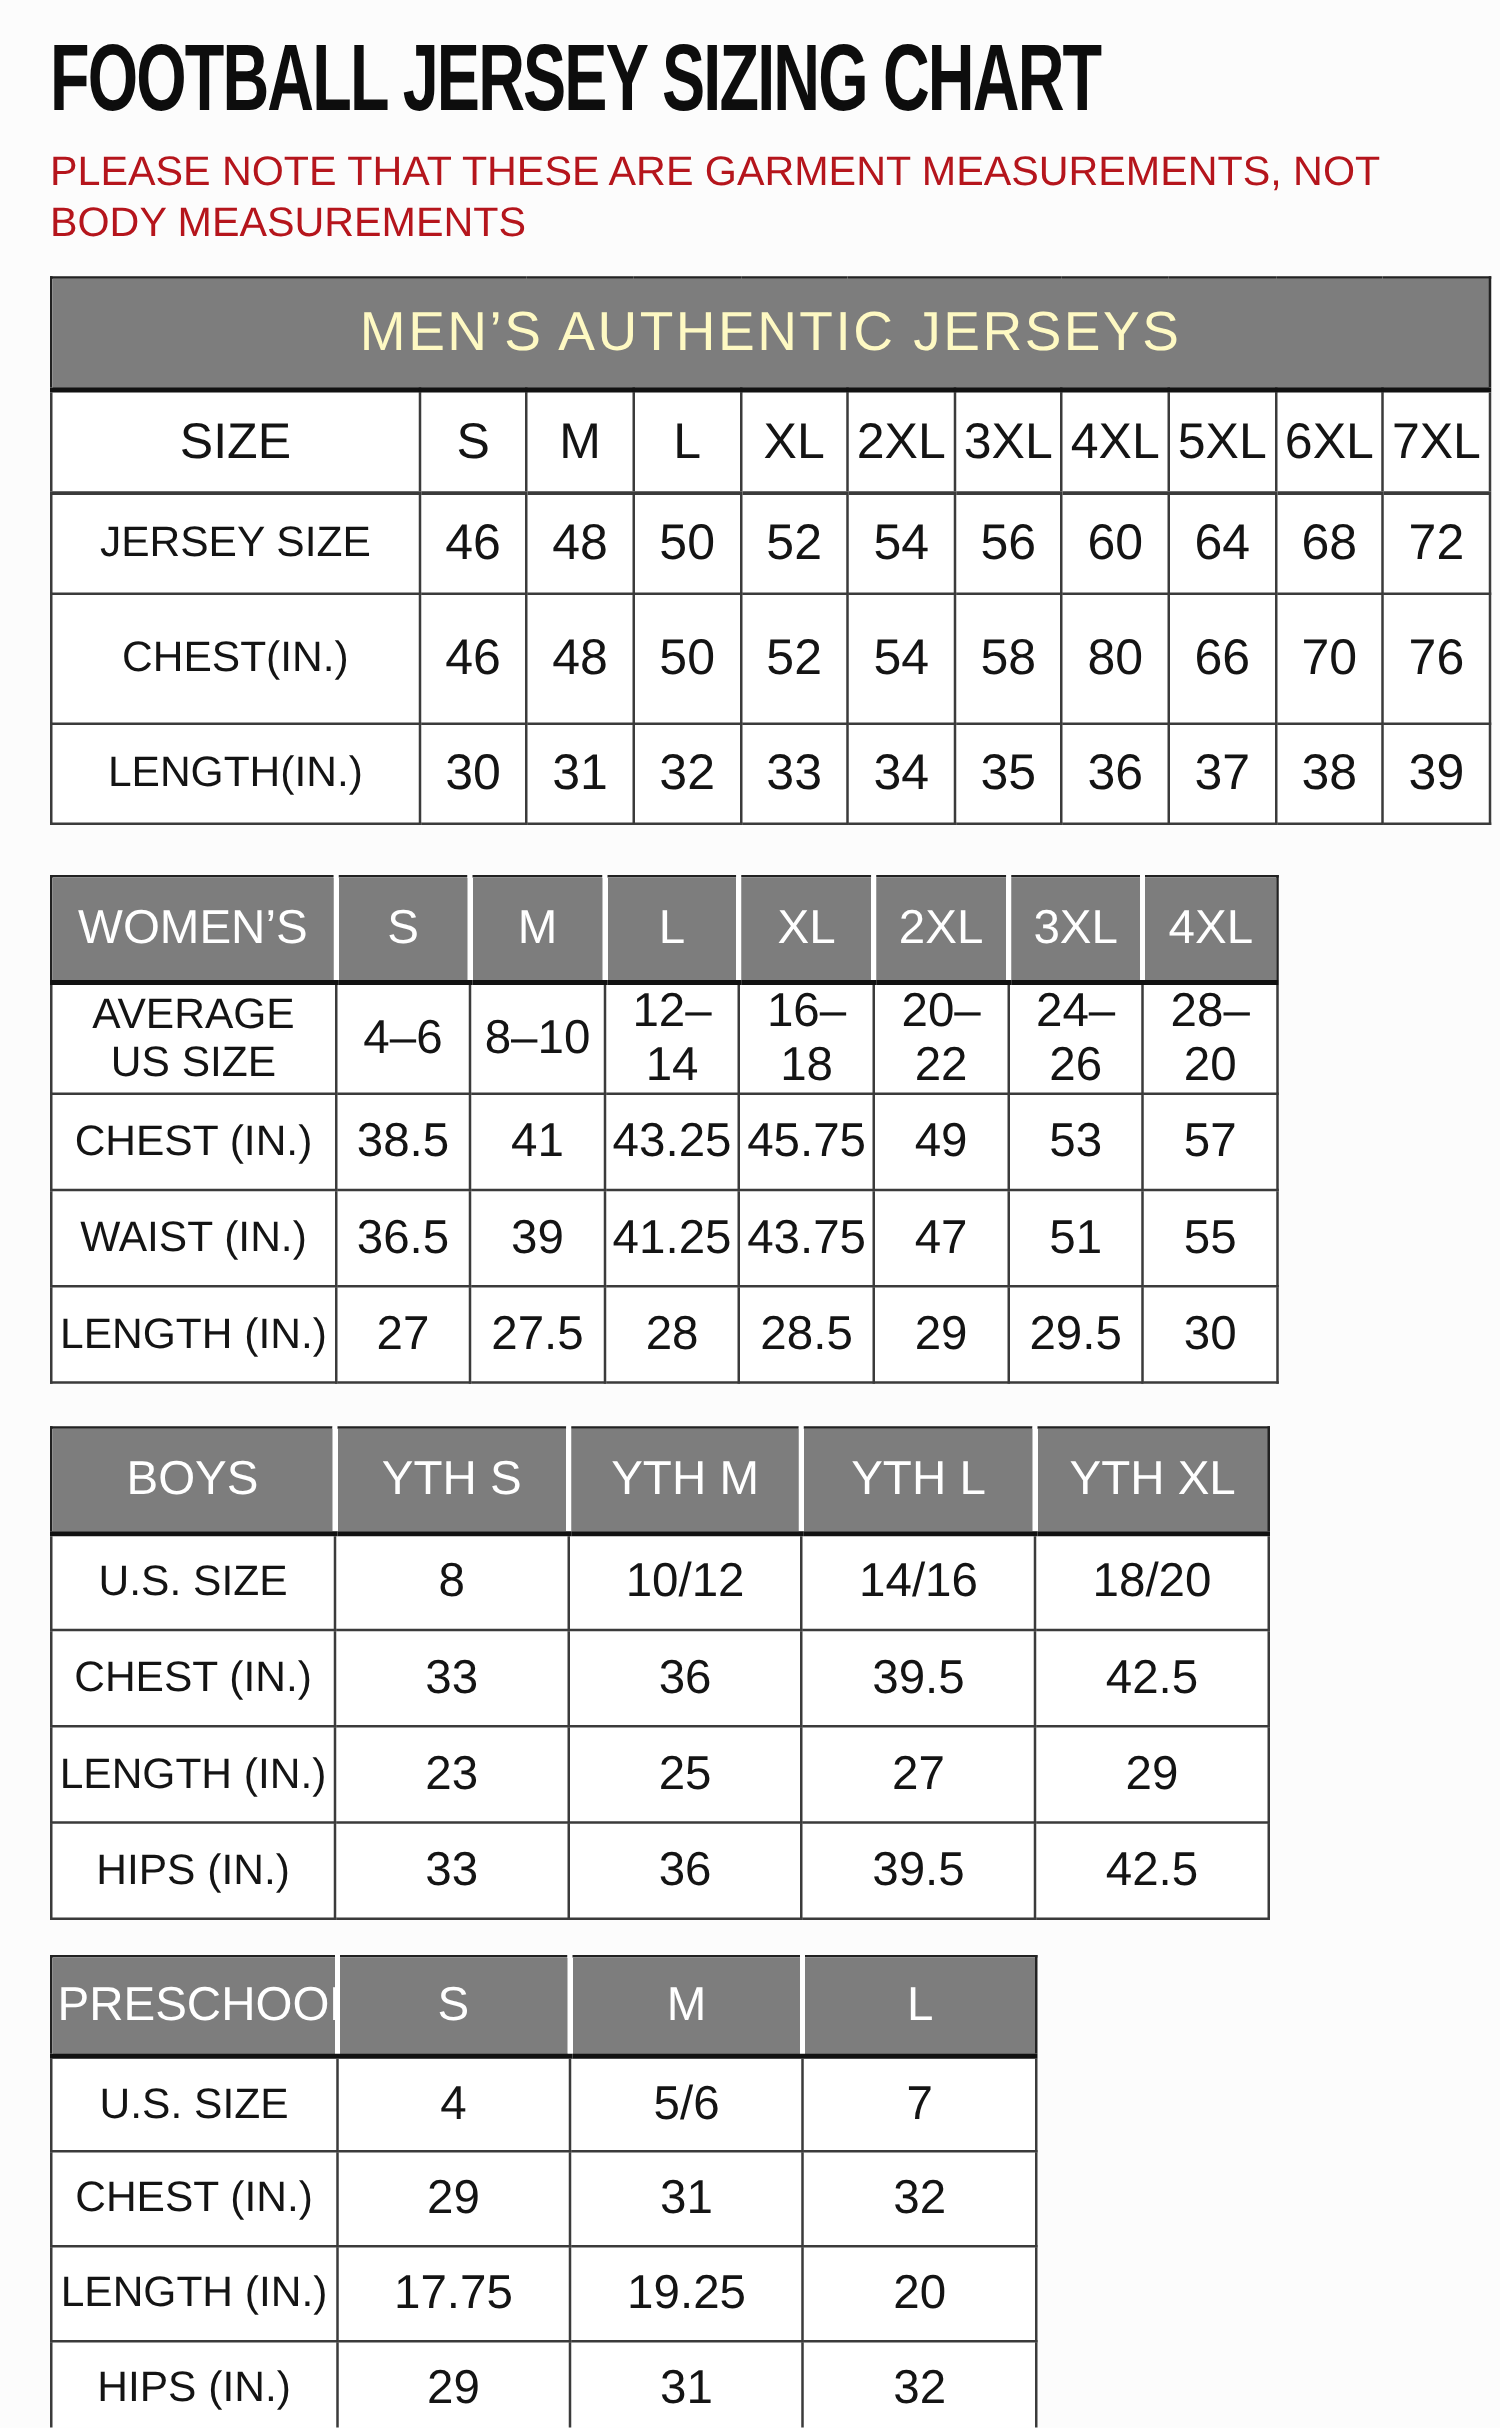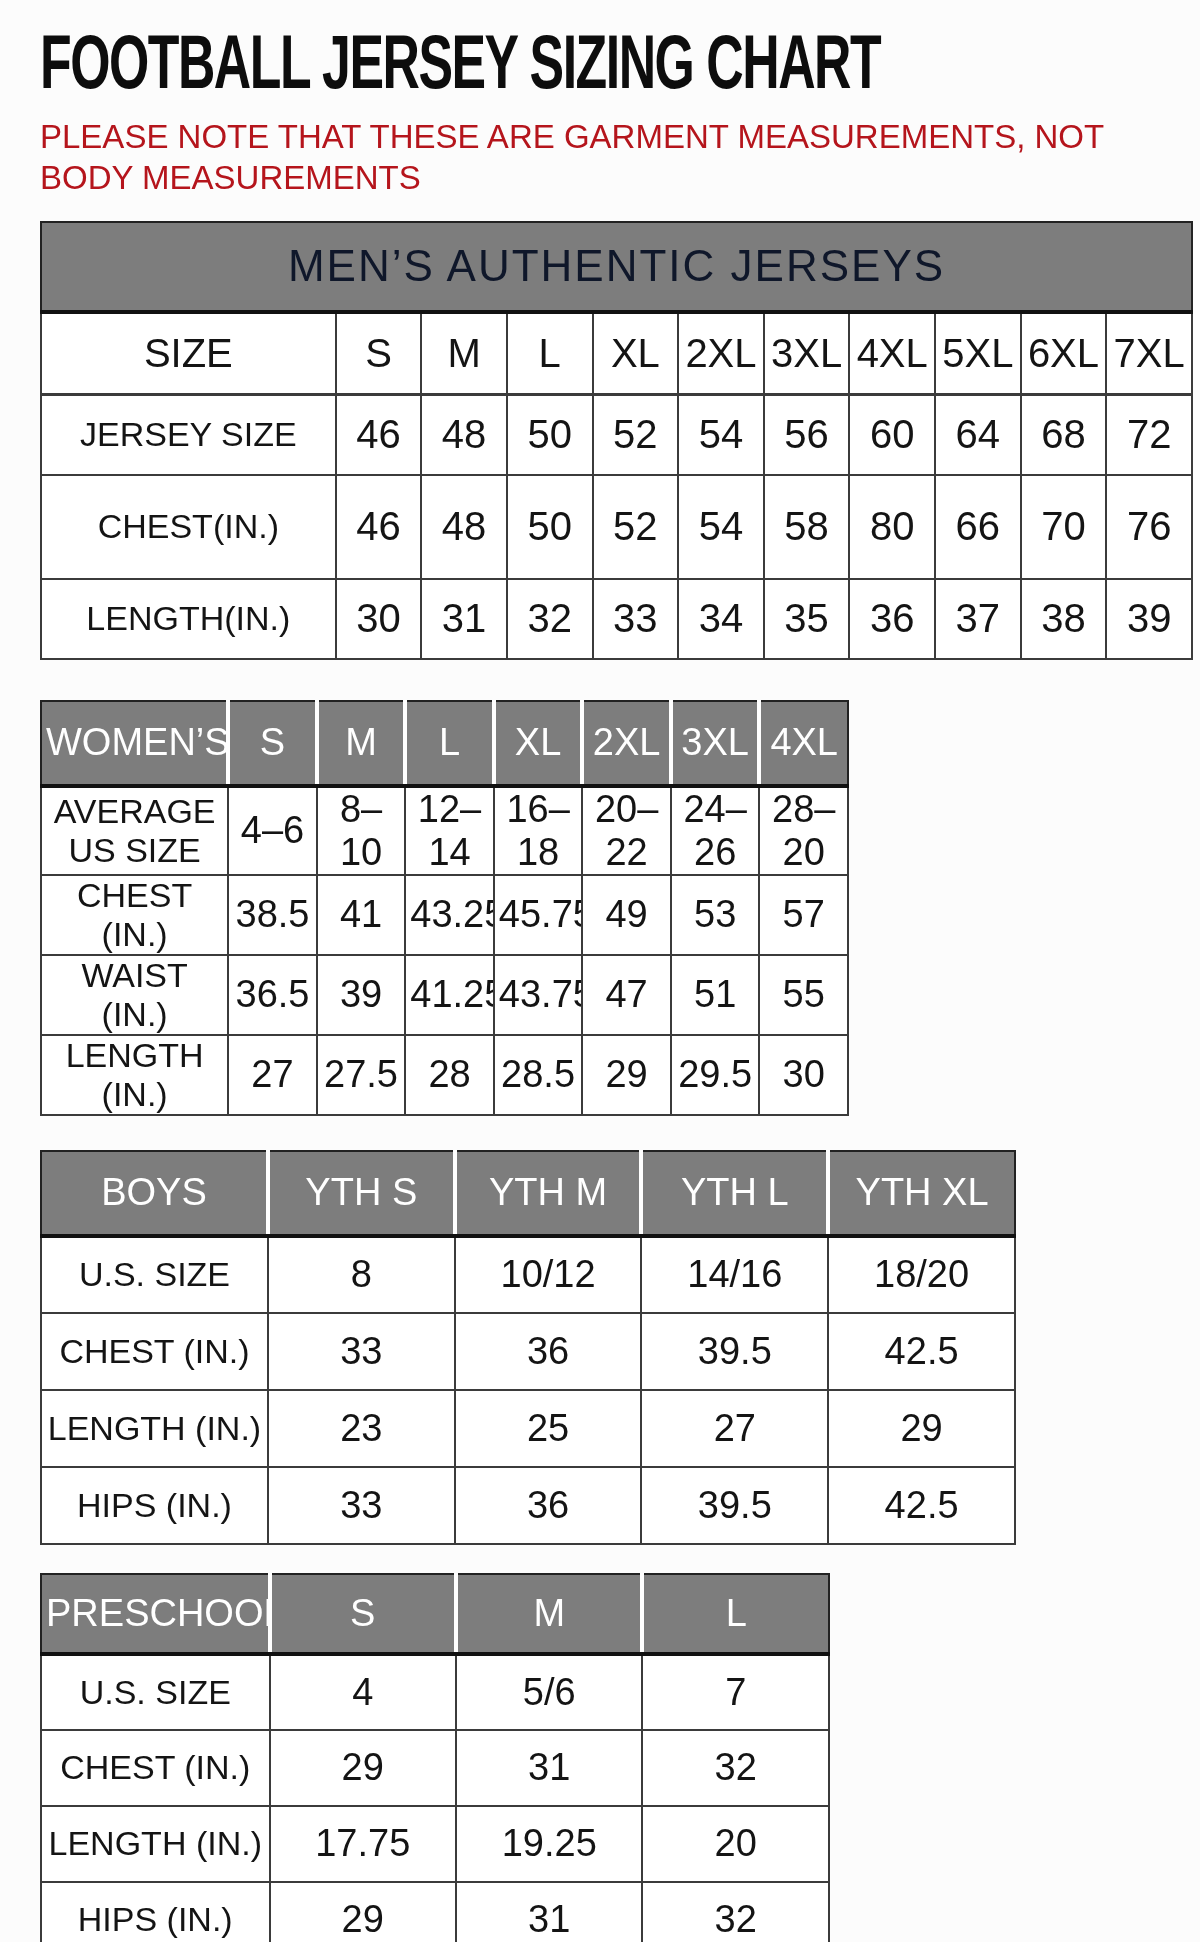--- a/index.html
+++ b/index.html
@@ -69,21 +69,21 @@
     border-left:4px solid #fff;
     border-top:2px solid #222;
     border-bottom:4px solid #111;
   }
   tr.gray-head th:first-child{border-left:2px solid #222;}
   tr.gray-head th:last-child{border-right:2px solid #222;}
 
   
   tr.banner-row th{
     background:var(--gray);
-    color:#0f172a;
+    color:#fef9c3;
     font-size:44px;
     font-weight:400;
     letter-spacing:2px;
     border:2px solid #222;
     border-bottom:4px solid #111;
   }
   
   .t-mens thead tr.head-row th{
     background:#fff;
     color:var(--ink);
@@ -181,21 +181,21 @@
             <td class="val">38</td>
             <td class="val">39</td>
           </tr>
         </tbody>
       </table>
   </section>
 
   <div class="gap-lg"></div>
 
   <section class="tbl-section">
-    <table class="t-womens" style="width: 809px;">
+    <table class="t-womens" style="width: 983px;">
         <colgroup>
           <col style="width: 23.2%;">
           <col style="width: 10.9714%;">
           <col style="width: 10.9714%;">
           <col style="width: 10.9714%;">
           <col style="width: 10.9714%;">
           <col style="width: 10.9714%;">
           <col style="width: 10.9714%;">
           <col style="width: 10.9714%;">
         </colgroup>

